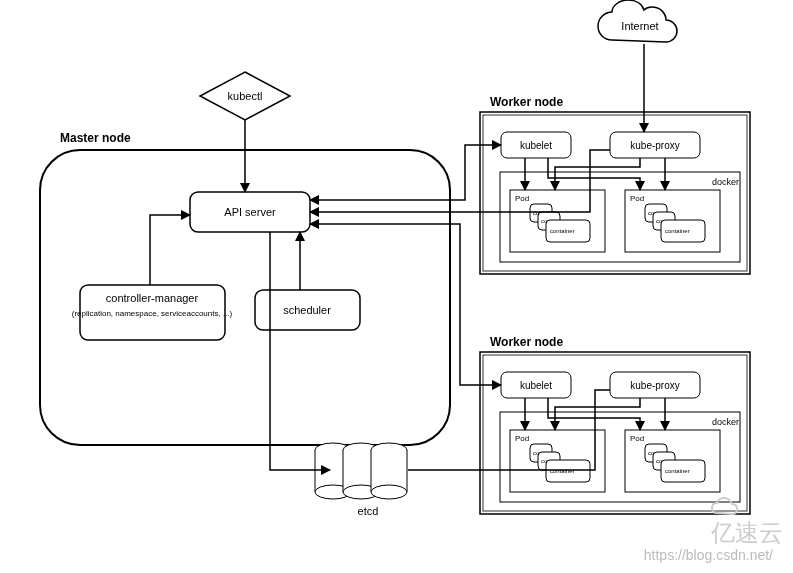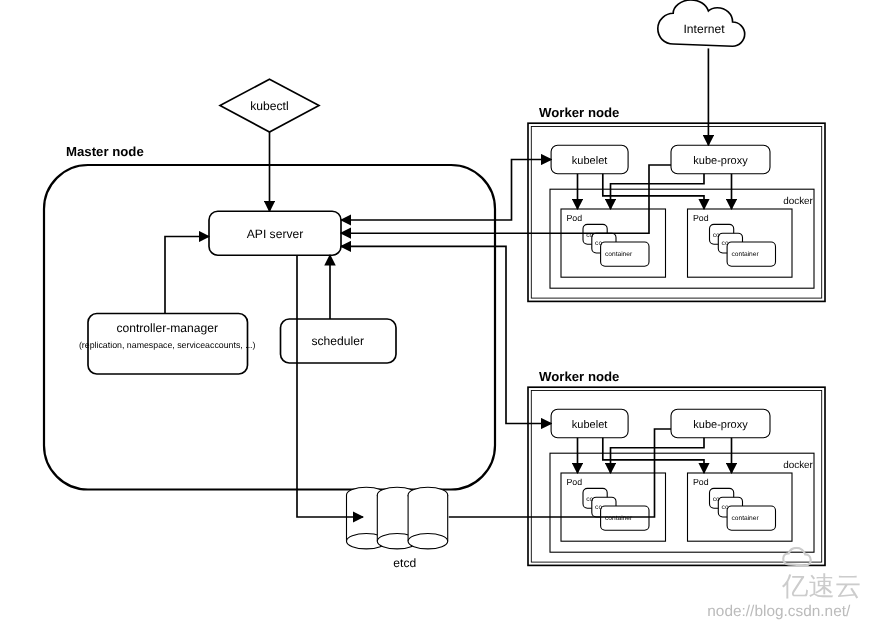--- a/index.html
+++ b/index.html
@@ -161,19 +161,19 @@
     <line x1="665" y1="158" x2="665" y2="190" marker-end="url(#arrow)"></line>
     <polyline points="640,158 640,167 555,167 555,190" marker-end="url(#arrow)"></polyline>
 
     <line x1="525" y1="398" x2="525" y2="430" marker-end="url(#arrow)"></line>
     <polyline points="548,398 548,418 640,418 640,430" marker-end="url(#arrow)"></polyline>
     <line x1="665" y1="398" x2="665" y2="430" marker-end="url(#arrow)"></line>
     <polyline points="640,398 640,407 555,407 555,430" marker-end="url(#arrow)"></polyline>
   </g>
 </svg>
 
-<div class="watermark">node://blog.csdn.net/</div>
+<div class="watermark">https://blog.csdn.net/</div>
 <div class="logo">
   <svg width="30" height="20" viewBox="0 0 30 20" style="vertical-align:middle">
     <path d="M6 16 c-3 0 -5 -2 -5 -5 c0 -3 2 -5 5 -5 c1 -3 4 -5 7 -5 c4 0 7 3 8 6 c3 0 5 2 5 5 c0 3 -2 5 -5 5 z" fill="none" stroke="#ccc" stroke-width="2"></path>
   </svg>
   <span>亿速云</span>
 </div>
 
 </body></html>

